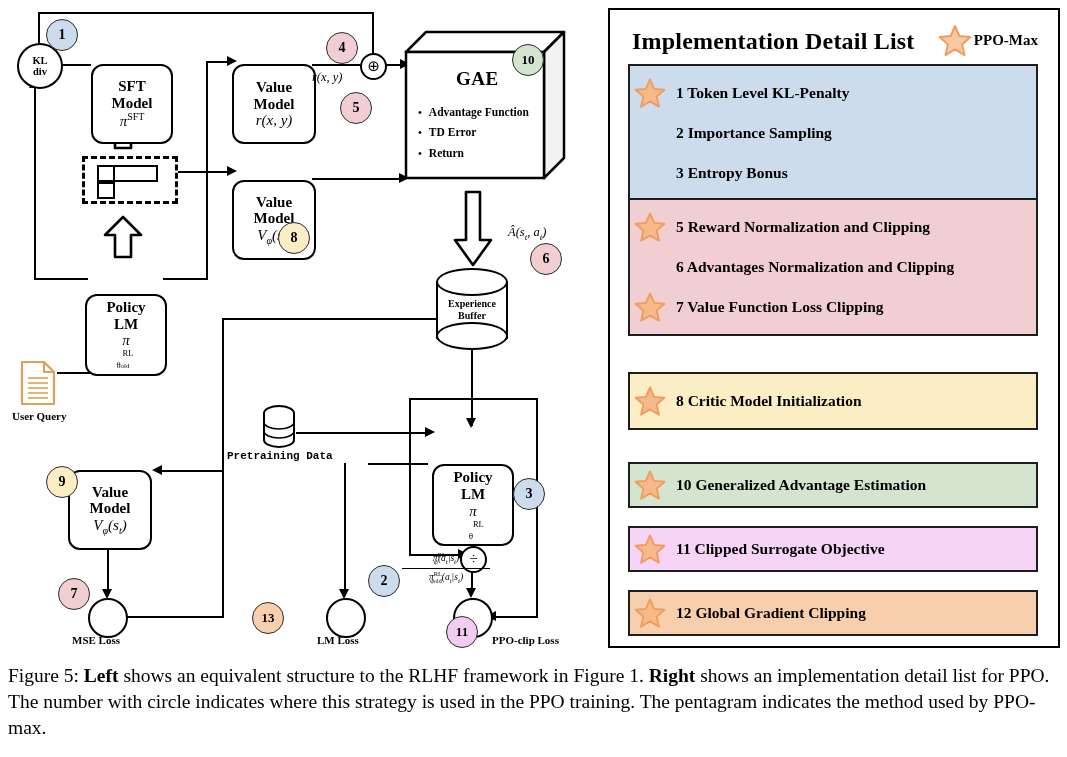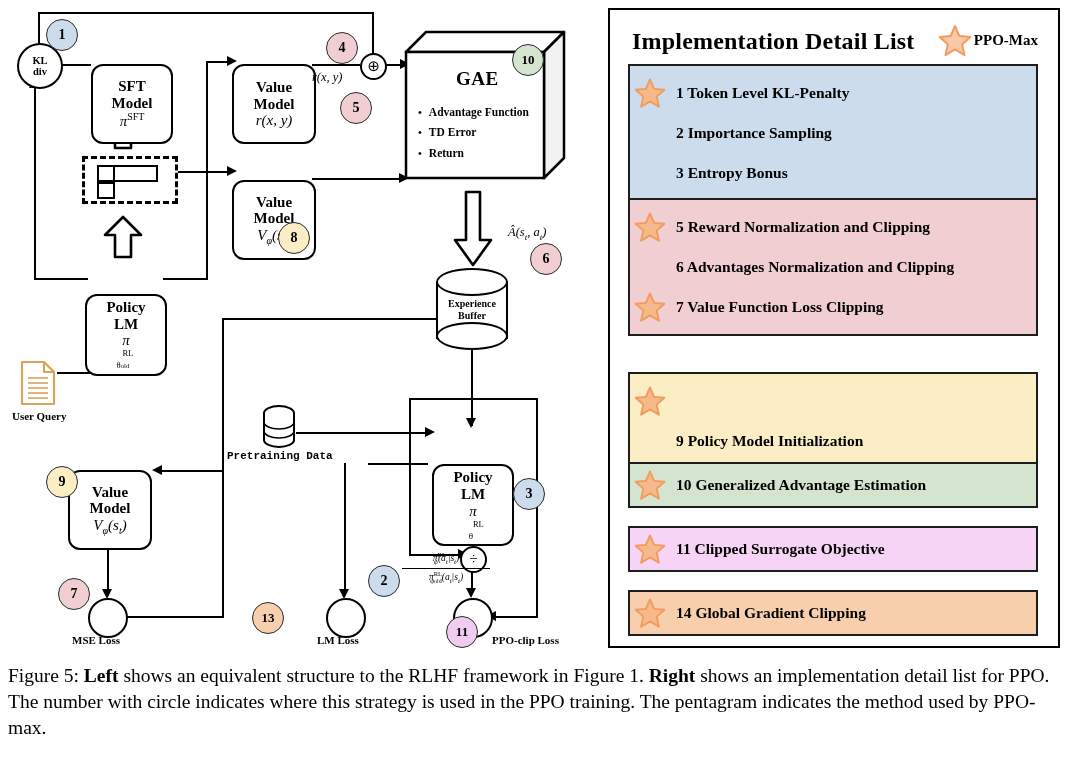--- a/index.html
+++ b/index.html
@@ -350,23 +350,21 @@
             <span class="txt">7 Value Function Loss Clipping</span>
           </div>
         </div>
         <div class="group" style="background: rgb(251, 238, 196); top: 362px; padding-top: 7px; padding-bottom: 7px;">
           <div class="gitem" style="height: 40px;">
             <span class="star">
               <svg class="star-svg" width="32" height="31" viewBox="0 0 34 33">
                 <polygon points="17,2 21.4,12.1 32.3,13.1 24.1,20.4 26.5,31.1 17,25.4 7.5,31.1 9.9,20.4 1.7,13.1 12.6,12.1" fill="#f8b98a" stroke="#ef9c5e" stroke-width="2" stroke-linejoin="round"></polygon>
               </svg>
             </span>
-          </div>
-          <div class="gitem" style="height: 40px;">
-            <span class="txt">9 Policy Model Initialization</span>
+            <span class="txt">8 Critic Model Initialization</span>
           </div>
         </div>
         <div class="group" style="background: rgb(212, 228, 206); top: 452px; padding-top: 2px; padding-bottom: 2px;">
           <div class="gitem" style="height: 38px;">
             <span class="star">
               <svg class="star-svg" width="32" height="31" viewBox="0 0 34 33">
                 <polygon points="17,2 21.4,12.1 32.3,13.1 24.1,20.4 26.5,31.1 17,25.4 7.5,31.1 9.9,20.4 1.7,13.1 12.6,12.1" fill="#f8b98a" stroke="#ef9c5e" stroke-width="2" stroke-linejoin="round"></polygon>
               </svg>
             </span>
             <span class="txt">10 Generalized Advantage Estimation</span>
@@ -382,21 +380,21 @@
             <span class="txt">11 Clipped Surrogate Objective</span>
           </div>
         </div>
         <div class="group" style="background: rgb(248, 207, 172); top: 580px; padding-top: 2px; padding-bottom: 2px;">
           <div class="gitem" style="height: 38px;">
             <span class="star">
               <svg class="star-svg" width="32" height="31" viewBox="0 0 34 33">
                 <polygon points="17,2 21.4,12.1 32.3,13.1 24.1,20.4 26.5,31.1 17,25.4 7.5,31.1 9.9,20.4 1.7,13.1 12.6,12.1" fill="#f8b98a" stroke="#ef9c5e" stroke-width="2" stroke-linejoin="round"></polygon>
               </svg>
             </span>
-            <span class="txt">14 Global Gradient Clipping</span>
+            <span class="txt">12 Global Gradient Clipping</span>
           </div>
         </div>
       </div>
   </div>
 
   <div id="cap"><span>Figure 5: </span><b>Left</b><span> shows an equivalent structure to the RLHF framework in Figure 1. </span><b>Right</b><span> shows an implementation detail list for PPO. The number with circle indicates where this strategy is used in the PPO training. The pentagram indicates the method used by PPO-max.</span></div>
 
 </div>
 
 </body></html>

